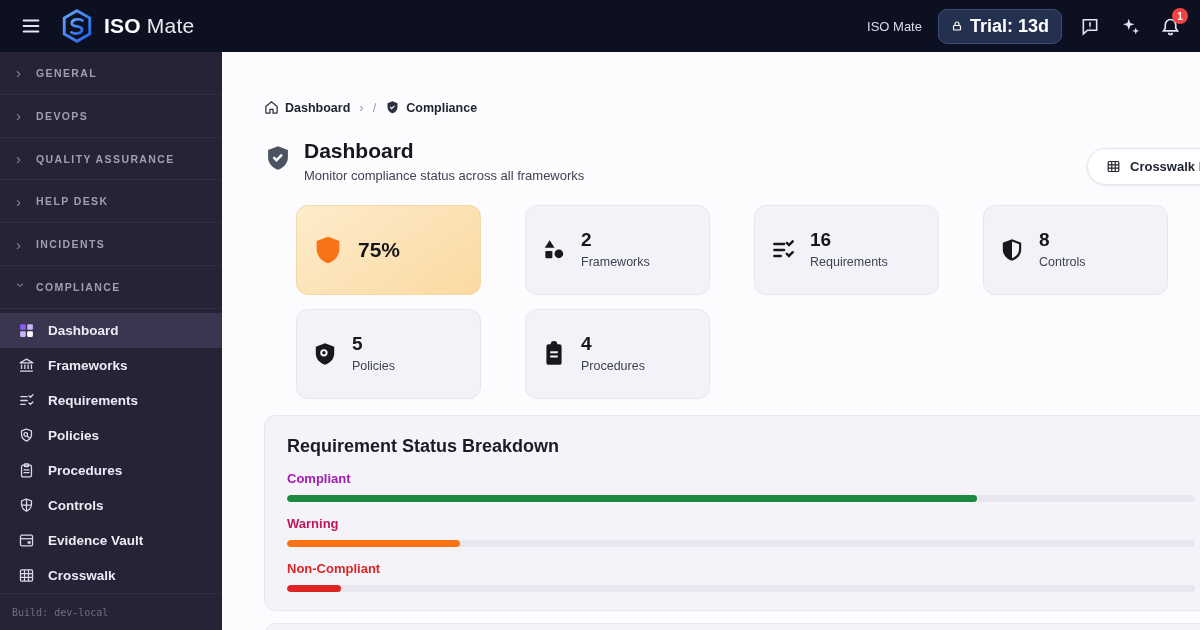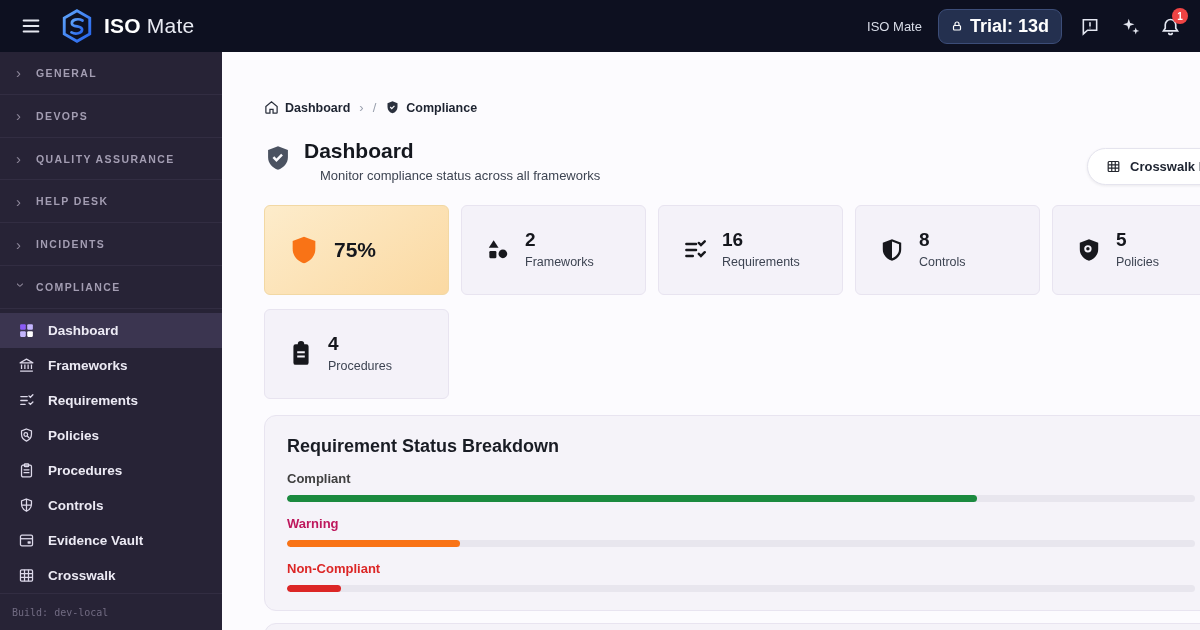--- a/index.html
+++ b/index.html
@@ -38,27 +38,27 @@
   .main { position:absolute; left:222px; top:52px; width:978px; height:578px; background:#fcfbfe; padding:48px 0 0 42px; overflow:visible; }
 
   .breadcrumb { display:flex; align-items:center; gap:9px; color:#1d2330; }
   .bc-item { display:flex; align-items:center; gap:6px; font-size:12.5px; font-weight:700; cursor:pointer; }
   .bc-sep { color:#9aa0ae; font-size:13px; }
   .bc-icon { width:15px; height:15px; display:flex; color:#2a303d; }
 
   .title-row { margin-top:24px; display:flex; align-items:flex-start; gap:12px; }
   .title-icon { width:28px; height:30px; color:#4b5261; margin-top:4px; }
   .page-title { font-size:21px; font-weight:700; color:#14171e; }
-  .page-subtitle { font-size:13px; color:#3d4452; margin-top:5px;margin-left:16px; }
+  .page-subtitle { font-size:13px; color:#3d4452; margin-top:5px; }
 
   .action-btn { position:absolute; left:865px; top:96px; height:37px; display:flex; align-items:center; gap:9px; background:#ffffff; border:1px solid #e5e4ee; border-radius:19px; padding:0 18px; font-size:13px; font-weight:600; color:#1d2330; box-shadow:0 1px 3px rgba(20,20,40,.08); cursor:pointer; white-space:nowrap; }
   .action-btn .ab-icon { width:15px; height:15px; display:flex; color:#23262e; }
 
   .stats { margin-top:22px; width:985px; display:flex; flex-wrap:wrap; gap:14px 12px; }
-  .stat-card { width:185px; height:90px; background:#f4f2f9; border:1px solid #e8e4f0; border-radius:6px; display:flex; align-items:center; gap:13px; padding:0 22px; }
+  .stat-card { width:185px; height:90px; background:#f4f2f9; border:1px solid #e8e4f0; border-radius:12px; display:flex; align-items:center; gap:13px; padding:0 14px;margin-left:32px; }
   .stat-card.highlight { background:linear-gradient(145deg,#fdeccb 0%,#fbd9a2 100%); border:1px solid #f2d8a4; }
   .stat-icon { width:28px; height:28px; display:flex; align-items:center; justify-content:center; color:#17181d; flex:none; }
   .stat-icon.big { width:34px; height:34px; color:#f97316; }
   .stat-value { font-size:19px; font-weight:700; color:#15171d; }
   .stat-card.highlight .stat-value { font-size:21px; font-weight:800; }
   .stat-label { font-size:12.5px; color:#3d4452; margin-top:3px; line-height:1.3; }
   .stat-card.highlight .stat-label { max-width:100px; }
 
   .panel { margin-top:16px; width:952px; background:#f5f3f9; border:1px solid #e8e4f0; border-radius:12px; padding:20px 22px 18px 22px; }
   .panel-title { font-size:18px; font-weight:700; color:#191c24; }
@@ -355,21 +355,21 @@
         <div class="stat-label">Procedures</div>
       </div>
     </div>
 
   </div>
 
   <div class="panel">
     <div class="panel-title">Requirement Status Breakdown</div>
 
     <div class="bd-row">
-      <div class="bd-label" style="color: #404040;">Compliant</div>
+      <div class="bd-label" style="color: #a21caf;">Compliant</div>
       <div class="bd-track">
         <div class="bd-fill" style="width: 76%; background: rgb(27, 138, 63);"></div>
       </div>
     </div>
 
     <div class="bd-row">
       <div class="bd-label" style="color: #be185d;">Warning</div>
       <div class="bd-track">
         <div class="bd-fill" style="width: 19%; background: rgb(249, 115, 22);"></div>
       </div>

